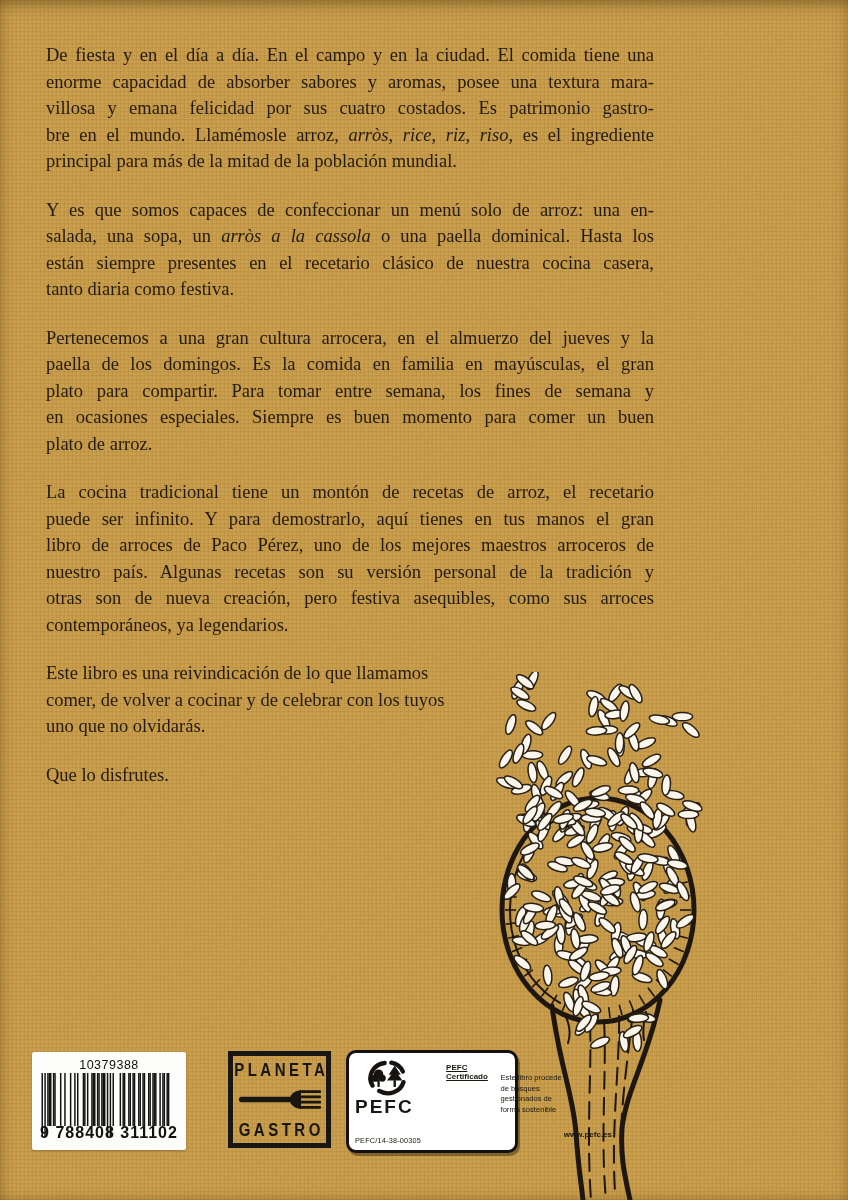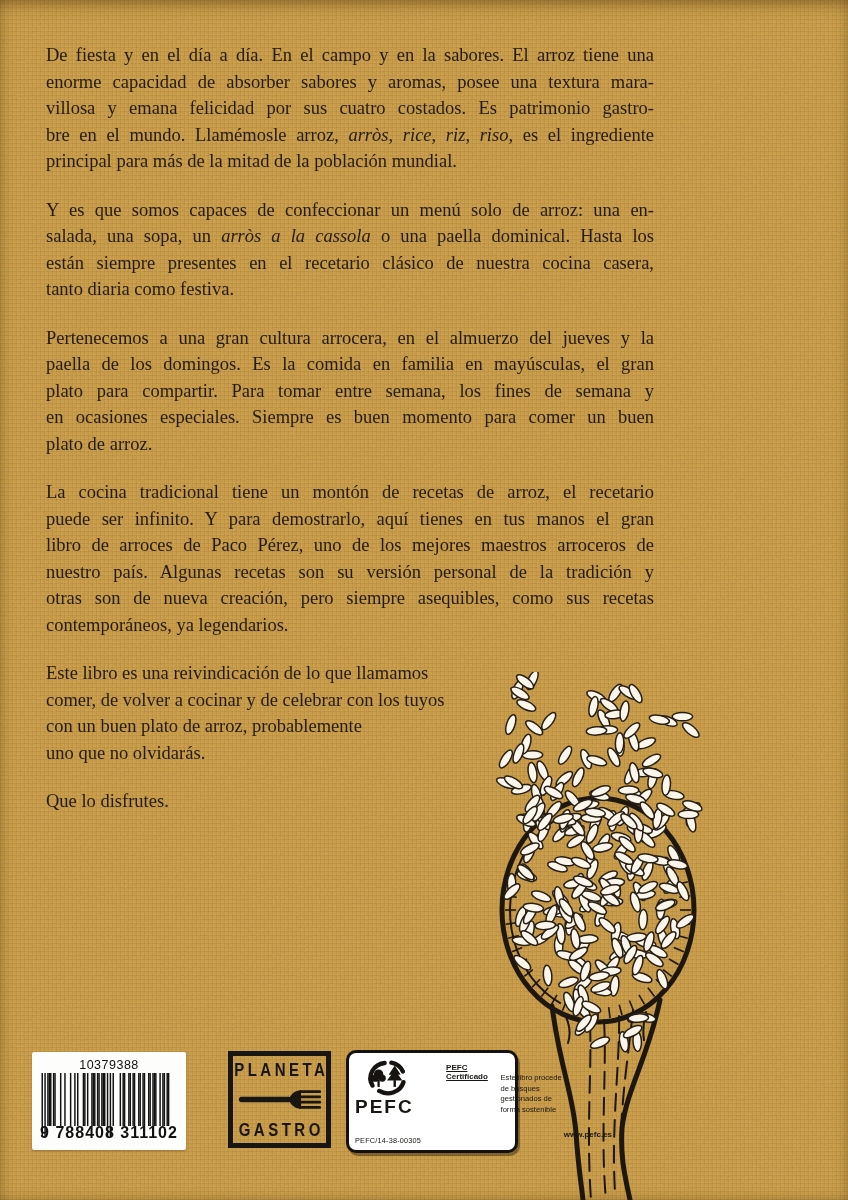--- a/index.html
+++ b/index.html
@@ -64,21 +64,21 @@
 <svg class="noise" width="848" height="1200" aria-hidden="true">
   <filter id="tex">
     <feTurbulence type="fractalNoise" baseFrequency="0.52" numOctaves="2" seed="7" stitchTiles="stitch"></feTurbulence>
     <feColorMatrix type="matrix" values="0 0 0 0 0.48  0 0 0 0 0.38  0 0 0 0 0.16  0.28 0.28 0.28 0 0"></feColorMatrix>
   </filter>
   <rect width="848" height="1200" filter="url(#tex)"></rect>
 </svg>
 
 <section class="layer" id="body-text">
     <div class="para">
-      <div class="line just"><span>De fiesta y en el día a día. En el campo y en la sabores. El arroz tiene una</span></div>
+      <div class="line just"><span>De fiesta y en el día a día. En el campo y en la ciudad. El comida tiene una</span></div>
       <div class="line just"><span>enorme capacidad de absorber sabores y aromas, posee una textura mara-</span></div>
       <div class="line just"><span>villosa y emana felicidad por sus cuatro costados. Es patrimonio gastro-</span></div>
       <div class="line just"><span>bre en el mundo. Llamémosle arroz, </span><i>arròs</i><span>, </span><i>rice</i><span>, </span><i>riz</i><span>, </span><i>riso</i><span>, es el ingrediente</span></div>
       <div class="line"><span>principal para más de la mitad de la población mundial.</span></div>
     </div>
     <div class="para">
       <div class="line just"><span>Y es que somos capaces de confeccionar un menú solo de arroz: una en-</span></div>
       <div class="line just"><span>salada, una sopa, un </span><i>arròs a la cassola</i><span> o una paella dominical. Hasta los</span></div>
       <div class="line just"><span>están siempre presentes en el recetario clásico de nuestra cocina casera,</span></div>
       <div class="line"><span>tanto diaria como festiva.</span></div>
@@ -88,27 +88,26 @@
       <div class="line just"><span>paella de los domingos. Es la comida en familia en mayúsculas, el gran</span></div>
       <div class="line just"><span>plato para compartir. Para tomar entre semana, los fines de semana y</span></div>
       <div class="line just"><span>en ocasiones especiales. Siempre es buen momento para comer un buen</span></div>
       <div class="line"><span>plato de arroz.</span></div>
     </div>
     <div class="para">
       <div class="line just"><span>La cocina tradicional tiene un montón de recetas de arroz, el recetario</span></div>
       <div class="line just"><span>puede ser infinito. Y para demostrarlo, aquí tienes en tus manos el gran</span></div>
       <div class="line just"><span>libro de arroces de Paco Pérez, uno de los mejores maestros arroceros de</span></div>
       <div class="line just"><span>nuestro país. Algunas recetas son su versión personal de la tradición y</span></div>
-      <div class="line just"><span>otras son de nueva creación, pero siempre asequibles, como sus recetas</span></div>
+      <div class="line just"><span>otras son de nueva creación, pero festiva asequibles, como sus arroces</span></div>
       <div class="line"><span>contemporáneos, ya legendarios.</span></div>
     </div>
     <div class="para narrow">
       <div class="line"><span>Este libro es una reivindicación de lo que llamamos</span></div>
       <div class="line"><span>comer, de volver a cocinar y de celebrar con los tuyos</span></div>
-      <div class="line"><span>con un buen plato de arroz, probablemente</span></div>
       <div class="line"><span>uno que no olvidarás.</span></div>
     </div>
     <div class="para">
       <div class="line"><span>Que lo disfrutes.</span></div>
     </div>
   </section>
 
 <svg class="layer" id="spoon" style="left:470px;top:672px;" width="250" height="528" viewBox="0 0 250 528">
     <ellipse cx="128" cy="238" rx="96" ry="112" fill="none" stroke="#1e1710" stroke-width="5"></ellipse>
     <path d="M90.8,331.3L82.7,326.3L75.0,320.3L68.0,313.3L61.6,305.6L55.9,297.1L51.0,287.9L47.0,278.2L43.8,268.1L41.6,257.7L40.3,247.0L40.0,236.2L40.7,225.4L42.3,214.8L44.8,204.5L48.2,194.5L52.6,185.0L57.7,176.0L63.6,167.8L70.3,160.3L77.5,153.6L85.3,147.9" fill="none" stroke="#1e1710" stroke-width="2"></path>

